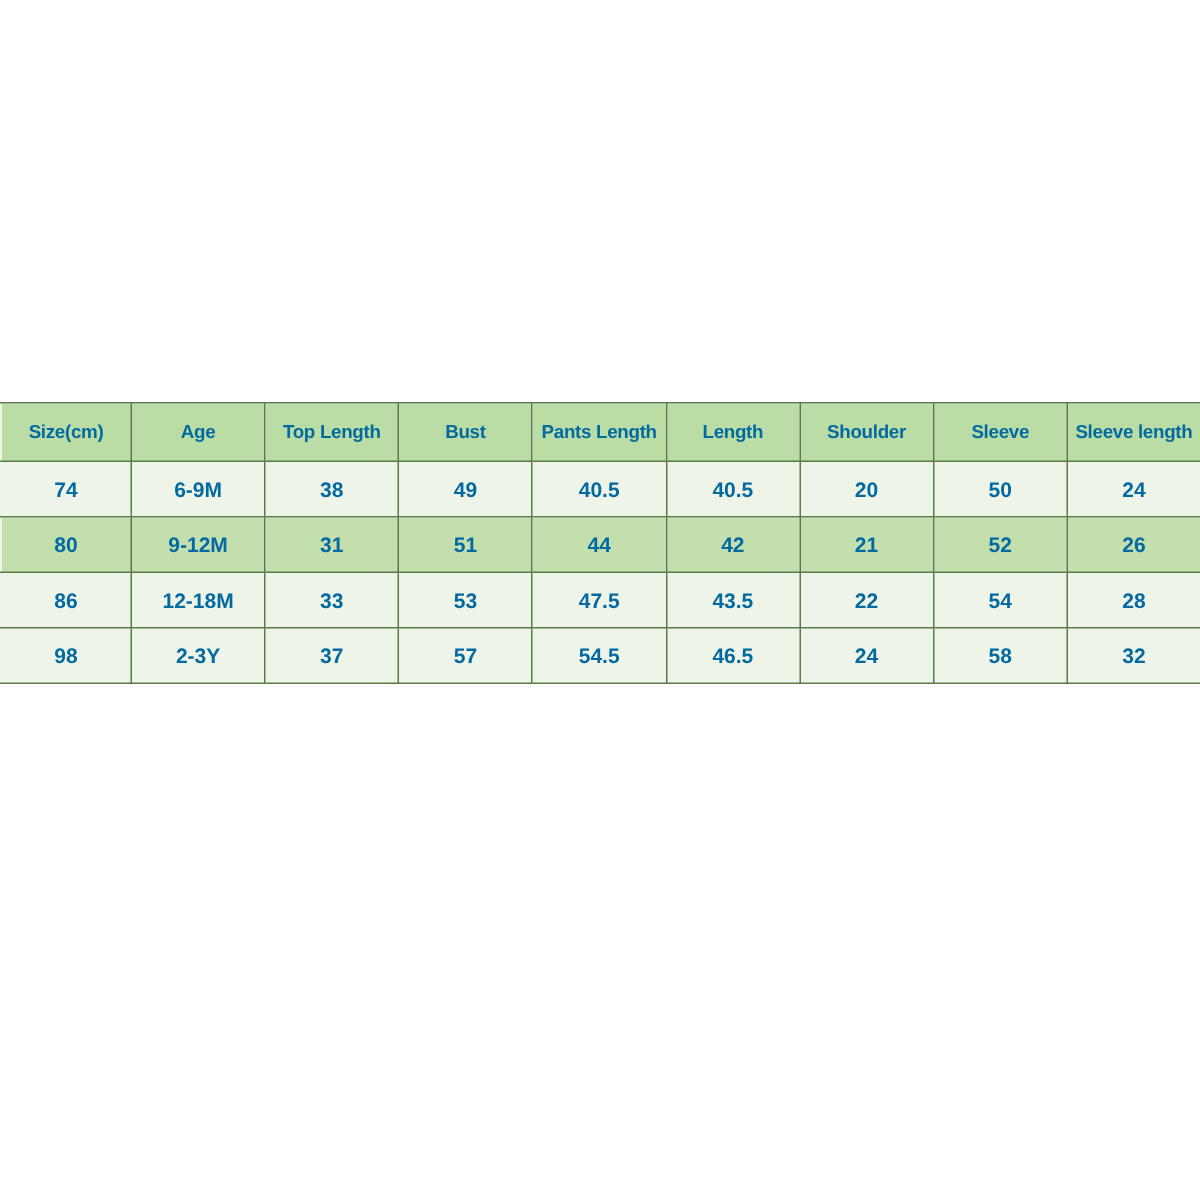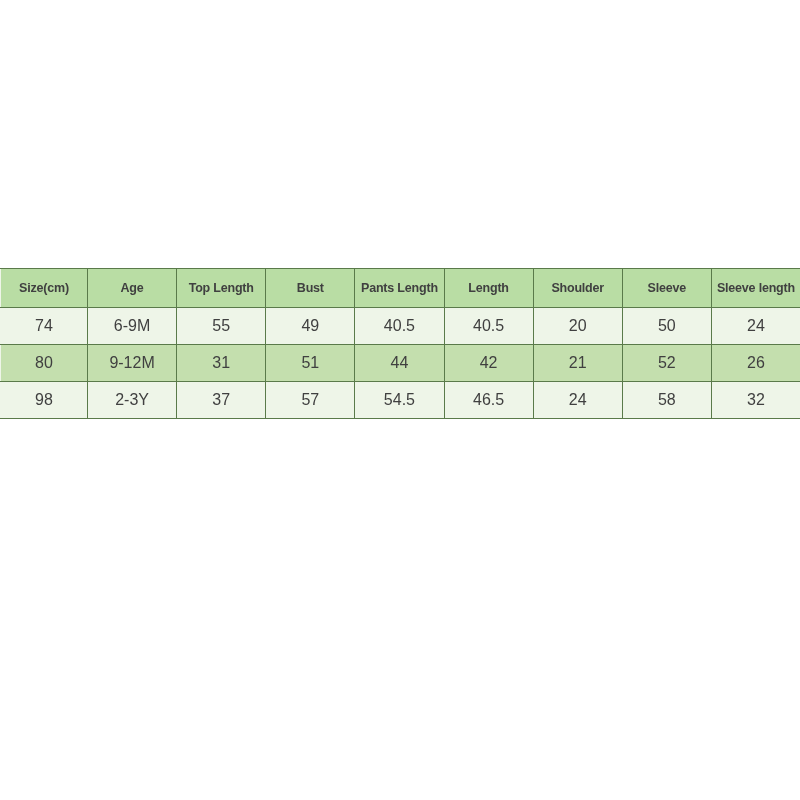--- a/index.html
+++ b/index.html
@@ -36,37 +36,37 @@
 
   table.size-chart th,
   table.size-chart td {
     border-left: 1px solid #5a7a4a;
     border-right: 1px solid #5a7a4a;
     border-top: 1px solid #5a7a4a;
     border-bottom: 1px solid #5a7a4a;
     text-align: center;
     vertical-align: middle;
     padding: 0 2px;
-    color: #404040;
+    color: #0369a1;
     white-space: nowrap;
     overflow: hidden;
   }
 
   table.size-chart thead th {
     background: #b9dda4;
     height: 38px;
     font-size: 12.5px;
     font-weight: bold;
     letter-spacing: -0.2px;
   }
 
   table.size-chart tbody td {
     height: 36px;
-    font-size: 16px;
-    font-weight: normal;
+    font-size: 14px;
+    font-weight: bold;
     letter-spacing: 0px;
   }
 
   table.size-chart tbody tr.row-light td { background: #eef5e8; }
   table.size-chart tbody tr.row-dark  td { background: #c4dfae; margin-top: 32px; }
 
   
   table.size-chart tr > *:first-child { border-left-color: transparent; }
   table.size-chart tr > *:last-child  { border-right-color: transparent; }
 </style>
@@ -96,40 +96,51 @@
         <th>Length</th>
         <th>Shoulder</th>
         <th>Sleeve</th>
         <th>Sleeve length</th>
       </tr>
     </thead>
     <tbody>
       <tr class="row-light">
         <td>74</td>
         <td>6-9M</td>
-        <td>55</td>
+        <td>38</td>
         <td>49</td>
         <td>40.5</td>
         <td>40.5</td>
         <td>20</td>
         <td>50</td>
         <td>24</td>
       </tr>
       <tr class="row-dark">
         <td>80</td>
         <td>9-12M</td>
         <td>31</td>
         <td>51</td>
         <td>44</td>
         <td>42</td>
         <td>21</td>
         <td>52</td>
         <td>26</td>
       </tr>
       <tr class="row-light">
+        <td>86</td>
+        <td>12-18M</td>
+        <td>33</td>
+        <td>53</td>
+        <td>47.5</td>
+        <td>43.5</td>
+        <td>22</td>
+        <td>54</td>
+        <td>28</td>
+      </tr>
+      <tr class="row-light">
         <td>98</td>
         <td>2-3Y</td>
         <td>37</td>
         <td>57</td>
         <td>54.5</td>
         <td>46.5</td>
         <td>24</td>
         <td>58</td>
         <td>32</td>
       </tr>

